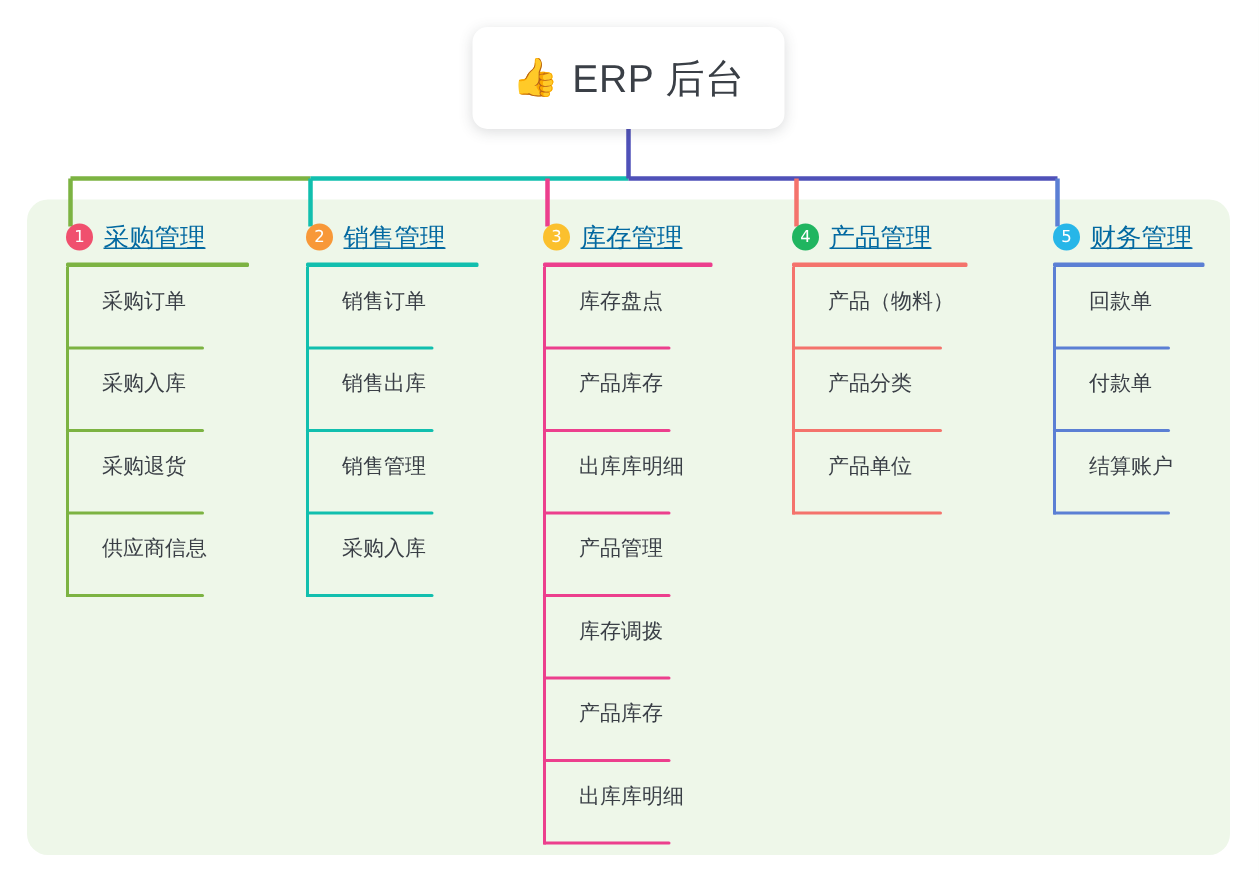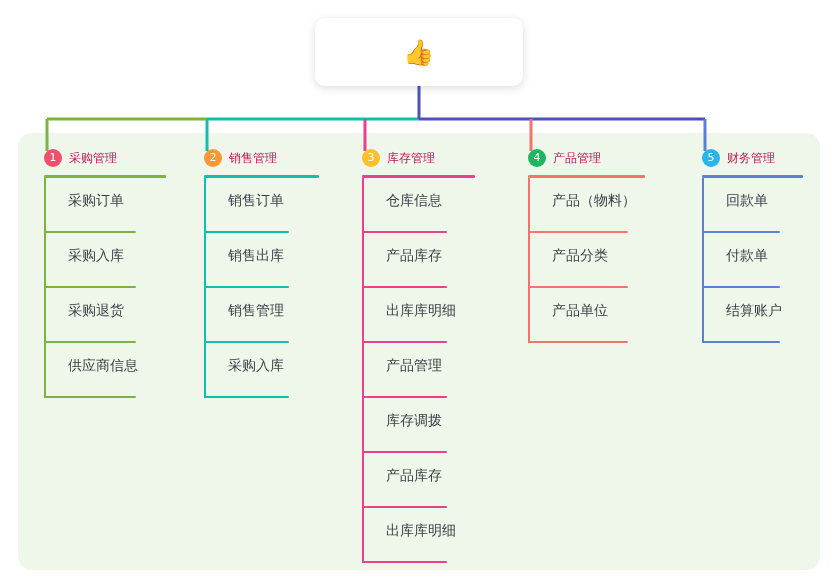--- a/index.html
+++ b/index.html
@@ -97,23 +97,24 @@
     height: 18px;
     border-radius: 50%;
     color: #ffffff;
     font-size: 11px;
     line-height: 18px;
     text-align: center;
     flex: 0 0 auto;
     font-family: "DejaVu Sans", sans-serif;
   }
   .col-title {
-    font-size: 12px;
-    color: #be185d;
+    font-size: 17px;
+    color: #0369a1;
     white-space: nowrap;
+    text-decoration: underline;
   }
   .head-rule {
     position: absolute;
     left: 0;
     top: 42px;
     height: 3px;
     border-radius: 1px;
   }
 
   
@@ -163,20 +164,21 @@
       <line x1="419" y1="86" x2="419" y2="119" stroke="#4f51b8" stroke-width="3"></line>
       <line x1="47" y1="119" x2="47" y2="151" stroke="#7cb342" stroke-width="3"></line>
       <line x1="207" y1="119" x2="207" y2="151" stroke="#11bfae" stroke-width="3"></line>
       <line x1="365" y1="119" x2="365" y2="151" stroke="#ec3f8d" stroke-width="3"></line>
       <line x1="531" y1="119" x2="531" y2="151" stroke="#f4736c" stroke-width="3"></line>
       <line x1="705" y1="119" x2="705" y2="151" stroke="#5b7fd4" stroke-width="3"></line>
     </svg>
 
   <div class="root-card">
     <span class="root-emoji">👍</span>
+    <span class="root-title">ERP 后台</span>
   </div>
 
   <div class="columns" id="columns">
       <div class="column" style="left: 26px;">
         <div class="col-head">
           <span class="badge" style="background: rgb(240, 80, 110);">1</span>
           <span class="col-title">采购管理</span>
         </div>
         <div class="head-rule" style="width: 122px; background: rgb(124, 179, 66);"></div>
         <div class="spine" style="background: rgb(124, 179, 66); height: 220px;"></div>
@@ -227,21 +229,21 @@
       </div>
       <div class="column" style="left: 344px;">
         <div class="col-head">
           <span class="badge" style="background: rgb(251, 192, 45);">3</span>
           <span class="col-title">库存管理</span>
         </div>
         <div class="head-rule" style="width: 113px; background: rgb(236, 63, 141);"></div>
         <div class="spine" style="background: rgb(236, 63, 141); height: 385px;"></div>
         <div class="items">
           <div class="item">
-            <span class="item-label">仓库信息</span>
+            <span class="item-label">库存盘点</span>
             <div class="item-rule" style="width: 85px; background: rgb(236, 63, 141);"></div>
           </div>
           <div class="item">
             <span class="item-label">产品库存</span>
             <div class="item-rule" style="width: 85px; background: rgb(236, 63, 141);"></div>
           </div>
           <div class="item">
             <span class="item-label">出库库明细</span>
             <div class="item-rule" style="width: 85px; background: rgb(236, 63, 141);"></div>
           </div>

